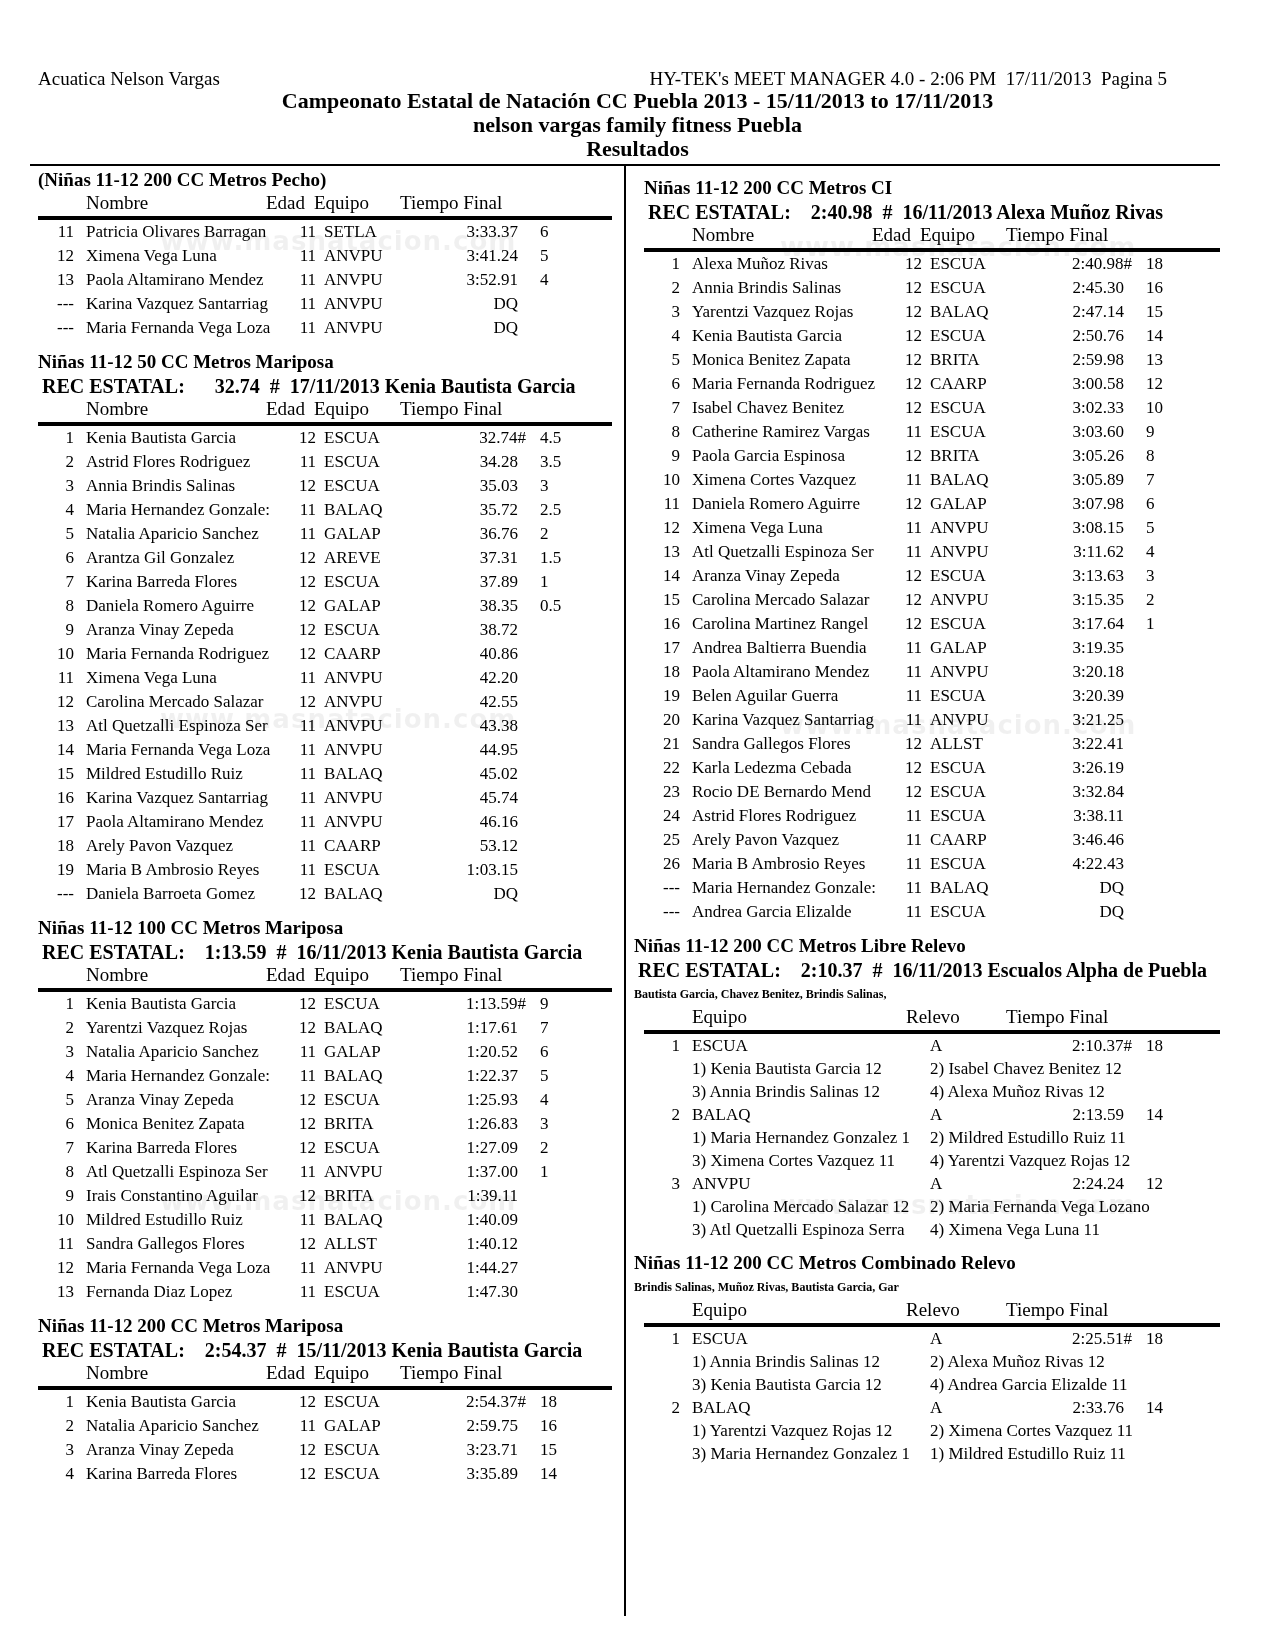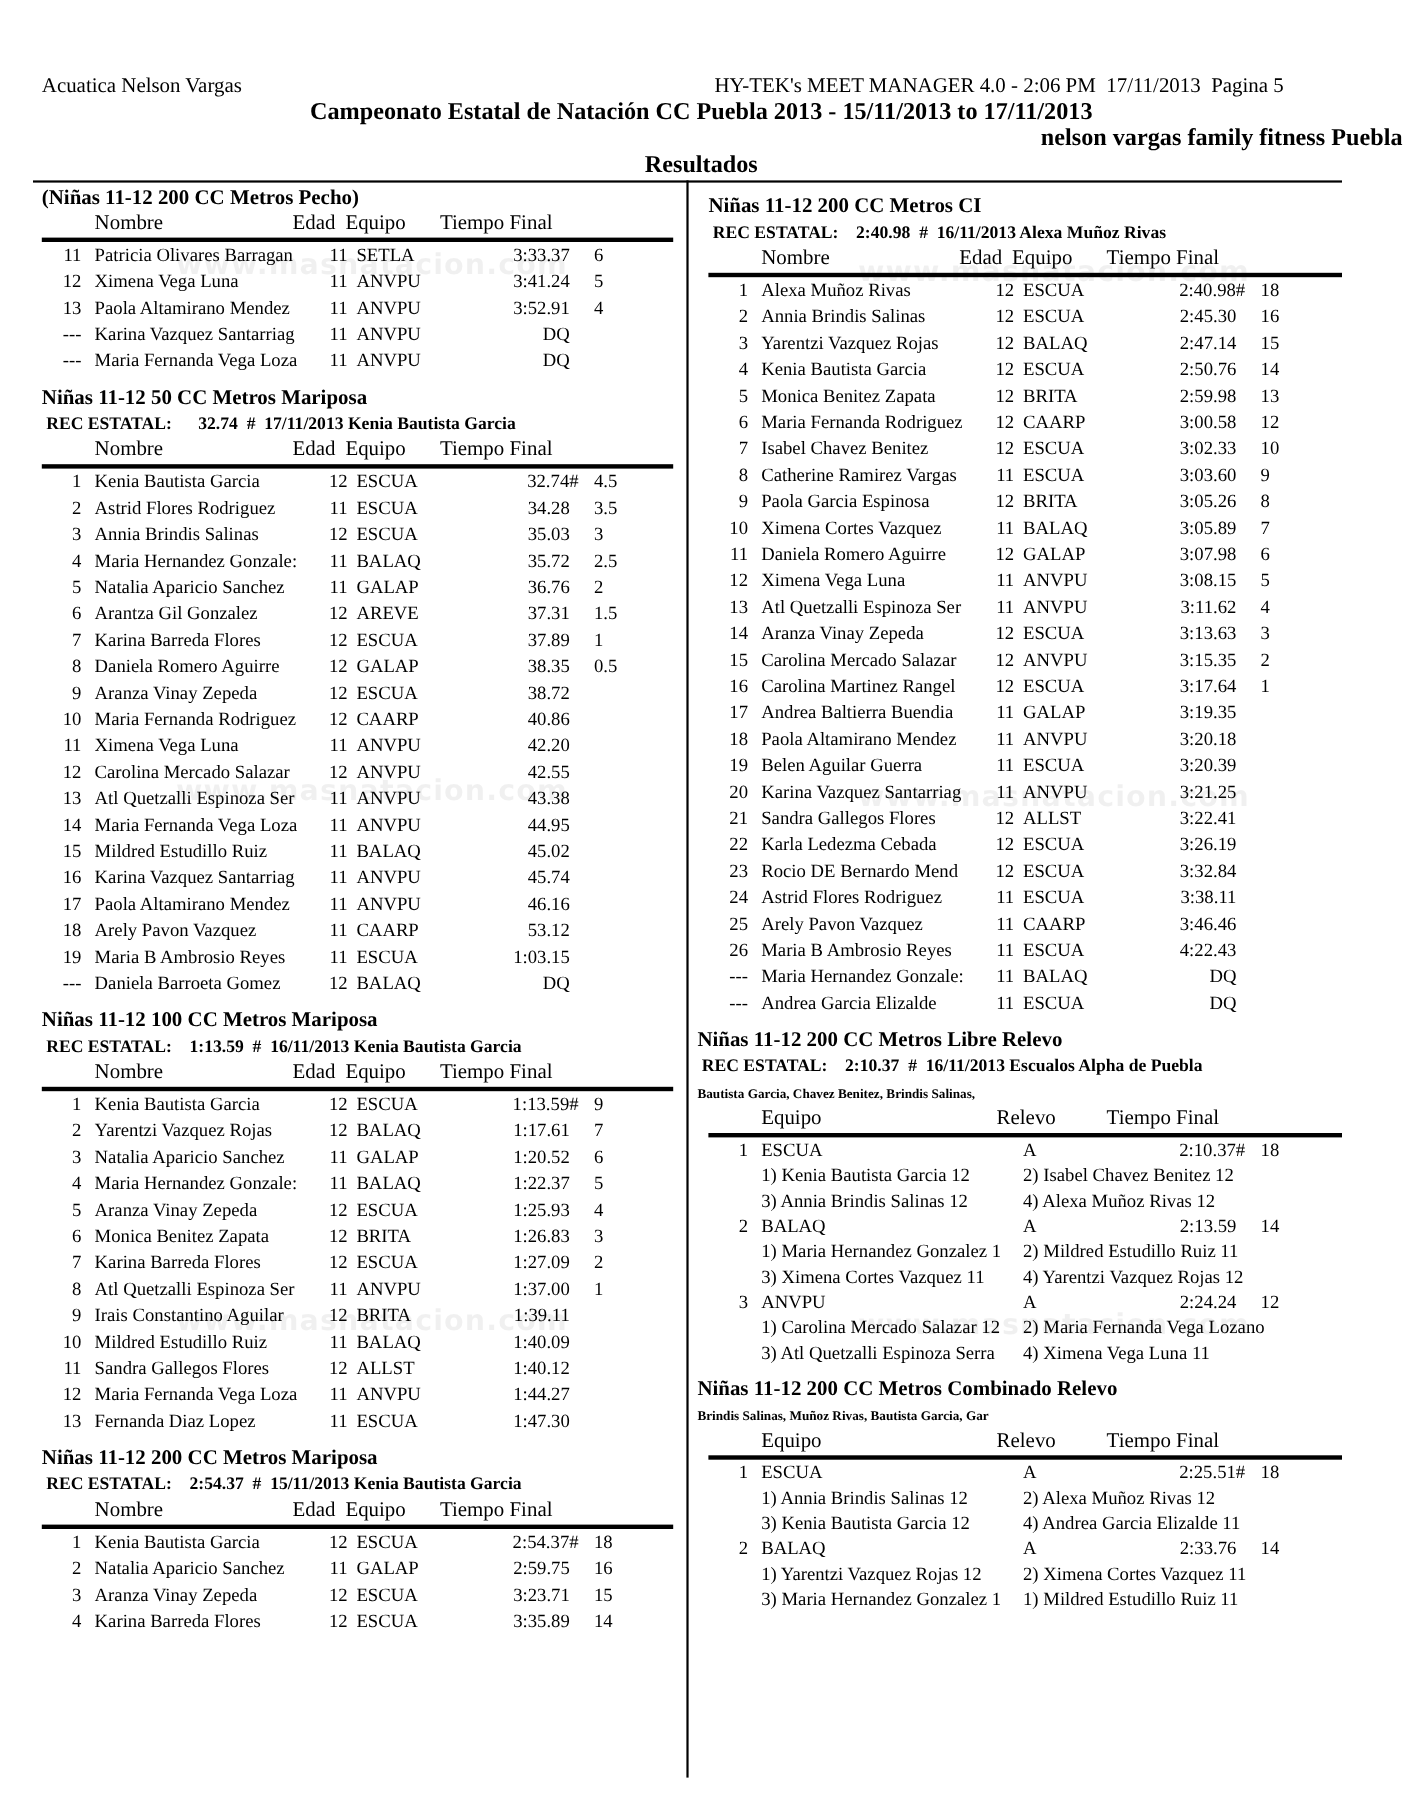--- a/index.html
+++ b/index.html
@@ -12,21 +12,21 @@
   .hdr-center { position: absolute; left: 0; width: 1275px; text-align: center; font-weight: bold; font-size: 22px; }
   .hdr-line { position: absolute; left: 30px; width: 1190px; top: 164px; border-top: 2px solid #000; }
   .vdivider { position: absolute; left: 624px; top: 164px; height: 1452px; border-left: 2px solid #000; }
 
   .col { position: absolute; }
   .col-left { left: 38px; top: 168px; width: 574px; }
   .col-right { left: 644px; top: 176px; width: 576px; }
 
   .event { margin-bottom: 10px; }
   .event-title { font-weight: bold; font-size: 19px; line-height: 24px; }
-  .record { font-weight: bold; font-size: 16px; line-height: 24px; padding-left: 4px; white-space: pre; }
+  .record { font-weight: bold; font-size: 20px; line-height: 24px; padding-left: 4px; white-space: pre; }
   .record-relay-names { font-weight: bold; font-size: 12px; line-height: 24px; }
   .col-head { position: relative; height: 24px; font-weight: normal; font-size: 19px; border-bottom: 4px solid #000000; }
   .col-head span { position: absolute; top: 0; }
 
   .row { position: relative; height: 24px; font-size: 17px; line-height: 24px; white-space: nowrap; }
   .row span { position: absolute; top: 0; }
   .c-place { width: 36px; text-align: right; left: 0; }
   .c-name { left: 48px; width: 190px; overflow: hidden; }
   .c-age { left: 252px; width: 26px; text-align: right; }
   .c-team { left: 286px; }
@@ -51,21 +51,21 @@
   .rh-tiempo { left: 362px; }
 
   .watermark { position: absolute; color: rgba(0,0,0,0.06); font-family: "DejaVu Sans", sans-serif; font-weight: bold; font-size: 26px; letter-spacing: 1px; pointer-events: none; }
 </style>
 </head>
 <body>
 
 <div class="hdr-left">Acuatica Nelson Vargas</div>
 <div class="hdr-right">HY-TEK's MEET MANAGER 4.0 - 2:06 PM  17/11/2013  Pagina 5</div>
 <div class="hdr-center" style="top:88px;">Campeonato Estatal de Natación CC Puebla 2013 - 15/11/2013 to 17/11/2013</div>
-<div class="hdr-center" style="top:112px;text-align:right;">nelson vargas family fitness Puebla</div>
+<div class="hdr-center" style="top:112px;">nelson vargas family fitness Puebla</div>
 <div class="hdr-center" style="top:136px;">Resultados</div>
 <div class="hdr-line"></div>
 <div class="vdivider"></div>
 
 <div class="watermark" style="left:160px;top:226px;">www.masnatacion.com</div>
 <div class="watermark" style="left:160px;top:704px;">www.masnatacion.com</div>
 <div class="watermark" style="left:160px;top:1186px;">www.masnatacion.com</div>
 <div class="watermark" style="left:780px;top:232px;">www.masnatacion.com</div>
 <div class="watermark" style="left:780px;top:710px;">www.masnatacion.com</div>
 <div class="watermark" style="left:780px;top:1190px;">www.masnatacion.com</div>

